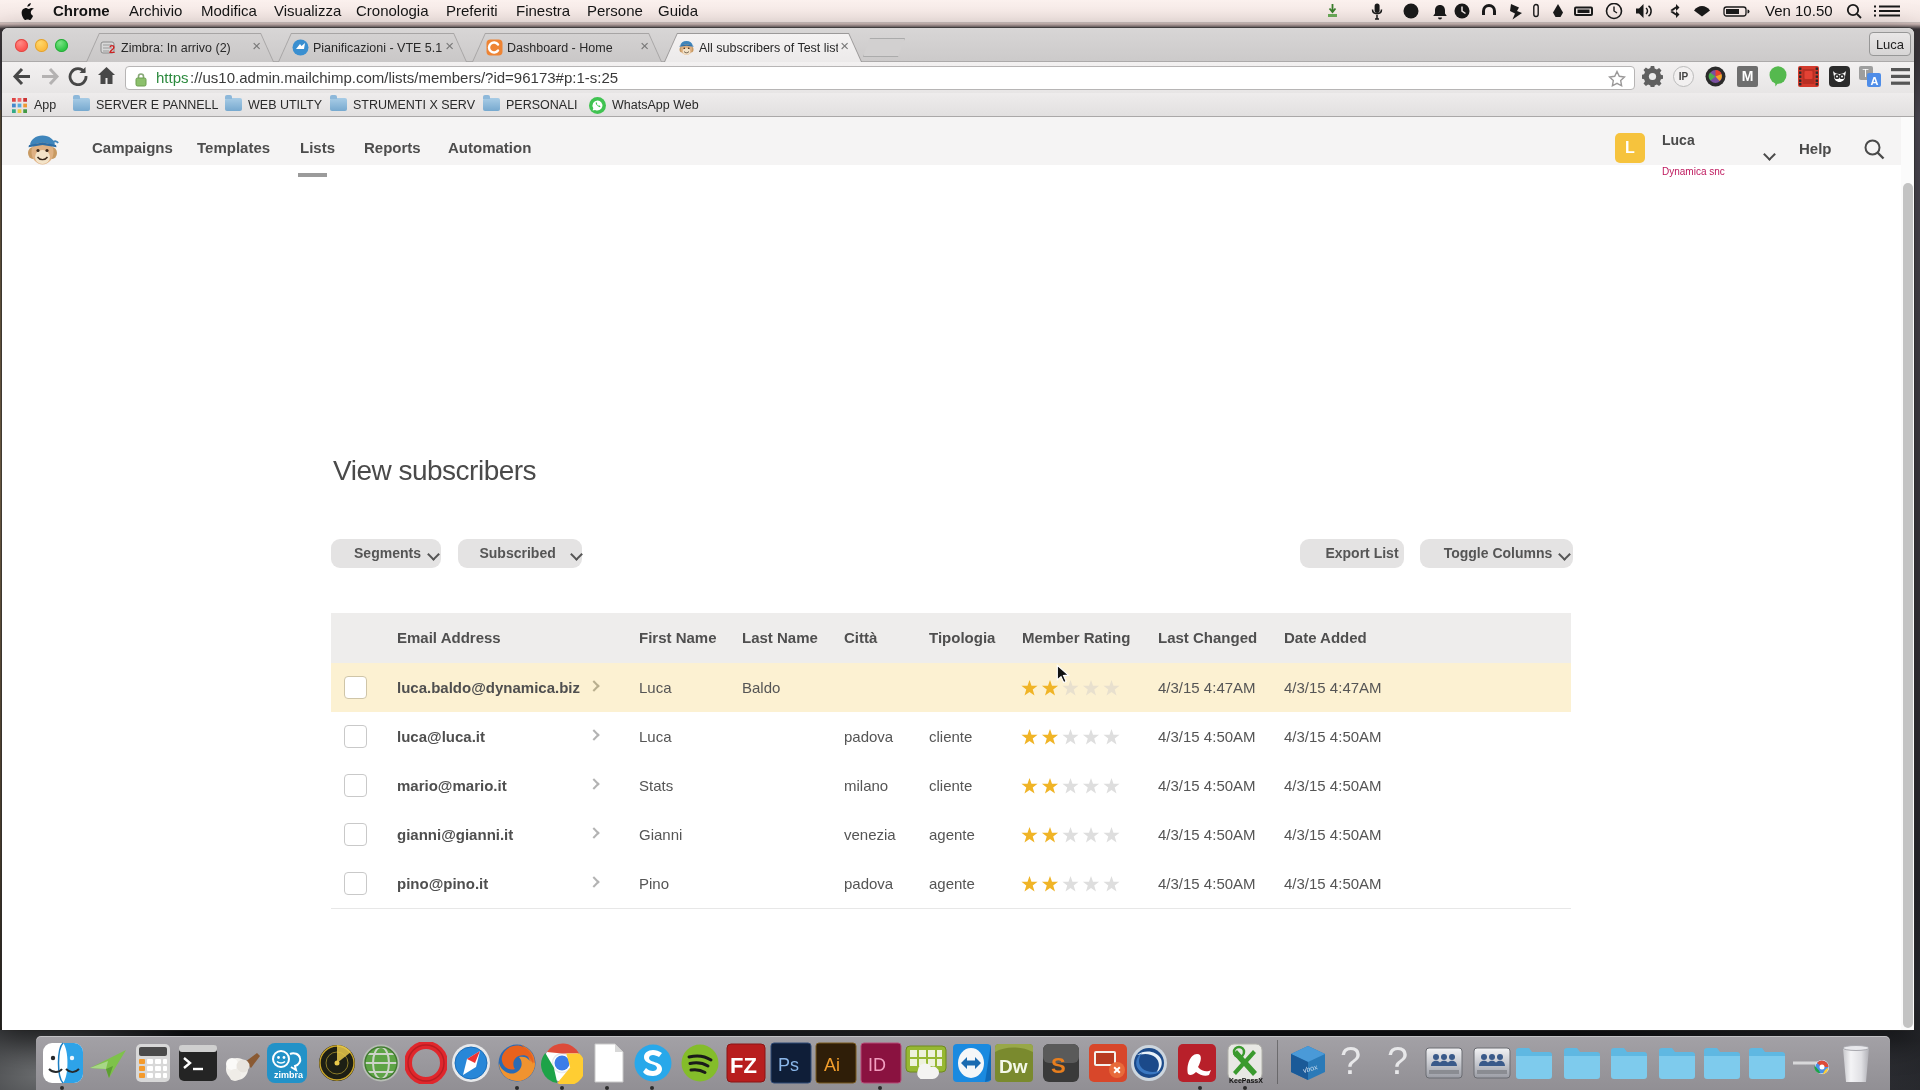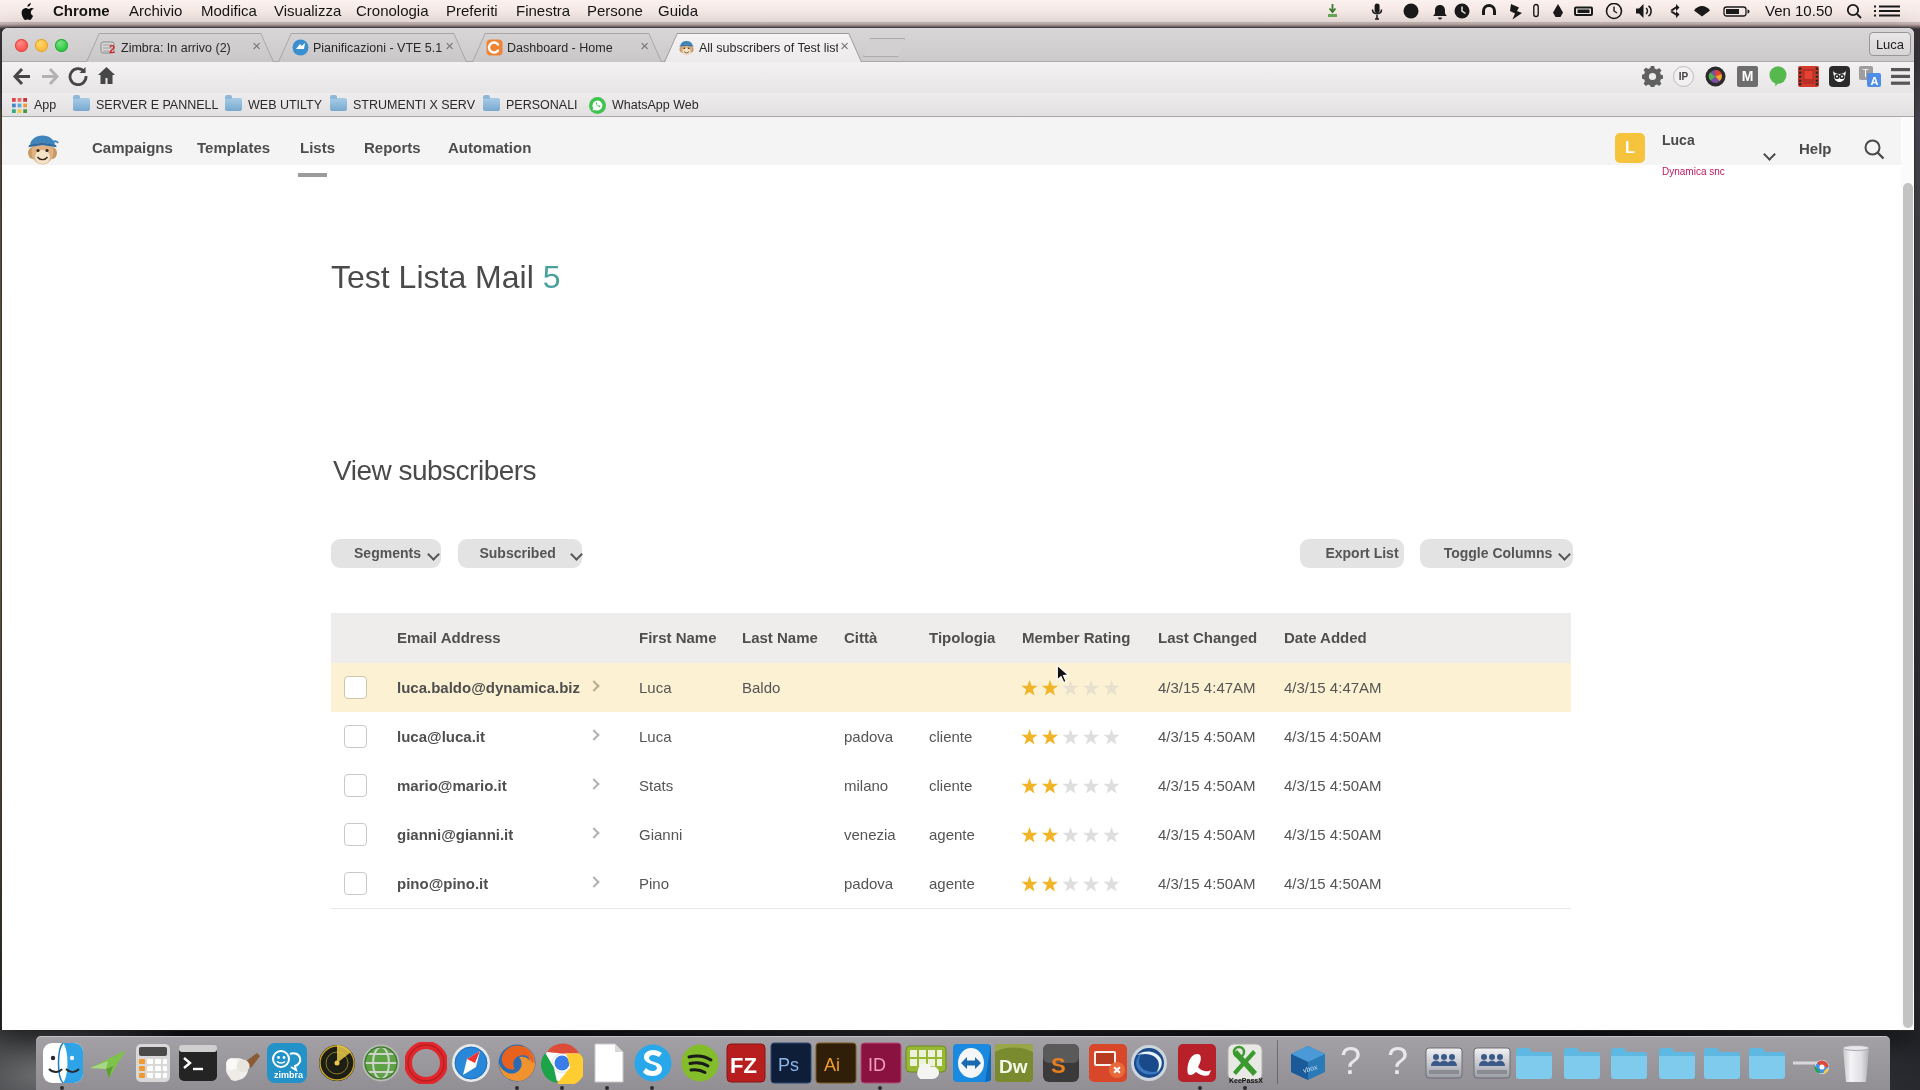--- a/index.html
+++ b/index.html
@@ -247,20 +247,31 @@
     <svg class="abs" style="left:38px;top:5px" width="20" height="19" viewBox="0 0 20 19">
         <path d="M10 2l7 7.5L10 17M16.5 9.5H2" stroke="#b4b2b2" stroke-width="3" fill="none"></path>
       </svg>
     <svg class="abs" style="left:66px;top:4px" width="20" height="20" viewBox="0 0 20 20">
         <path d="M16.5 6A8 8 0 1 0 18 10" stroke="#474747" stroke-width="2.8" fill="none"></path>
         <path d="M17.5 1v6h-6z" fill="#474747"></path>
       </svg>
     <svg class="abs" style="left:95px;top:4px" width="19" height="20" viewBox="0 0 19 20">
         <path d="M9.5 1L1 9h2.5v9h5v-6h2v6h5V9H18z" fill="#474747"></path>
       </svg>
+    <div id="urlbar">
+      <svg class="abs" style="left:9px;top:5px" width="12" height="15" viewBox="0 0 12 15">
+          <path d="M3.5 6V4.5a2.5 2.5 0 0 1 5 0V6" stroke="#88a878" stroke-width="1.6" fill="none"></path>
+          <rect x="1" y="6" width="10" height="8" rx="1.5" fill="#8cc06c" stroke="#6d9e50" stroke-width="1"></rect>
+        </svg>
+      <span class="abs" style="left:30px;color:#2c8a3e">https</span>
+        <span class="abs" style="left:64px;color:#3a3a3a">://us10.admin.mailchimp.com/lists/members/?id=96173#p:1-s:25</span>
+      <svg class="abs" style="right:8px;top:3px" width="18" height="18" viewBox="0 0 18 18">
+          <path d="M9 1.5l2.3 4.8 5.2.7-3.8 3.6.9 5.2L9 13.3l-4.6 2.5.9-5.2L1.5 7l5.2-.7z" fill="none" stroke="#9a9898" stroke-width="1.4"></path>
+        </svg>
+    </div>
     <svg class="abs" style="left:1640px;top:4px" width="21" height="21" viewBox="0 0 21 21">
         <path fill="#606060" d="M8.8 0h3.4l.5 2.6 2.2.9 2.2-1.5 2.4 2.4-1.5 2.2.9 2.2 2.6.5v3.4l-2.6.5-.9 2.2 1.5 2.2-2.4 2.4-2.2-1.5-2.2.9-.5 2.6H8.8l-.5-2.6-2.2-.9-2.2 1.5-2.4-2.4 1.5-2.2-.9-2.2-2.6-.5V8.8l2.6-.5.9-2.2L1.5 3.9 3.9 1.5l2.2 1.5 2.2-.9z"></path>
         <circle cx="10.5" cy="10.5" r="3.6" fill="#ececec"></circle>
       </svg>
     <div class="abs" style="left:1671px;top:4px;width:21px;height:21px;border-radius:50%;background:#f2f0f0;border:1px solid #bbb;font-size:10px;font-weight:700;color:#444;text-align:center;line-height:19px">IP</div>
     <svg class="abs" style="left:1703px;top:4px" width="21" height="21" viewBox="0 0 21 21">
         <circle cx="10.5" cy="10.5" r="10" fill="#2b2b2b"></circle>
         <circle cx="10.5" cy="10.5" r="6.5" fill="#7a4fa0"></circle>
         <path d="M10.5 4a6.5 6.5 0 0 1 6 4l-6 2.5z" fill="#e8412c"></path>
         <path d="M16.5 8a6.5 6.5 0 0 1-2 7l-4-4.5z" fill="#f5a623"></path>
@@ -360,21 +371,20 @@
       <div class="abs" style="left:1613px;top:16px;width:30px;height:30px;border-radius:5px;background:#f6c33d;color:#fff;font-size:16px;font-weight:700;text-align:center;line-height:30px">L</div>
       <div class="abs" style="left:1660px;top:15px;font-size:14px;font-weight:700;color:#4a4a4a">Luca</div>
       <div class="abs" style="left:1660px;top:49px;font-size:10px;color:#be185d">Dynamica snc</div>
       <span class="chev abs" style="left:1755px;top:27px;color:#4a4a4a"></span>
       <div class="abs" style="left:1797px;top:23px;font-size:15px;font-weight:700;color:#4a4a4a">Help</div>
       <svg class="abs" style="left:1862px;top:22px" width="21" height="21" viewBox="0 0 21 21">
           <circle cx="8.5" cy="8.5" r="7" fill="none" stroke="#4a4a4a" stroke-width="2"></circle>
           <path d="M13.5 13.5l6 6" stroke="#4a4a4a" stroke-width="2.4"></path>
         </svg>
     </div>
-    <div id="mctitle">Test Lista Mail <span style="color:#4aa09b">5</span></div>
     <div id="vs">View subscribers</div>
     <div class="btn" style="left:329px;top:422px;width:110px;line-height:29px">Segments<span class="chev" style="color:#555"></span></div>
     <div class="btn" style="left:456px;top:422px;width:124px;line-height:29px">Subscribed&nbsp;&nbsp;<span class="chev" style="color:#555"></span></div>
     <div class="btn" style="left:1298px;top:422px;width:104px;line-height:29px">Export List</div>
     <div class="btn" style="left:1418px;top:422px;width:153px;line-height:29px">Toggle Columns<span class="chev" style="color:#555"></span></div>
     <div id="mctable">
       <svg width="0" height="0" style="position:absolute">
           <defs>
         <polygon id="star" points="0,-8.5 2.0,-2.75 8.08,-2.63 3.23,1.05 5.0,6.88 0,3.4 -5.0,6.88 -3.23,1.05 -8.08,-2.63 -2.0,-2.75"></polygon>
       </defs>

